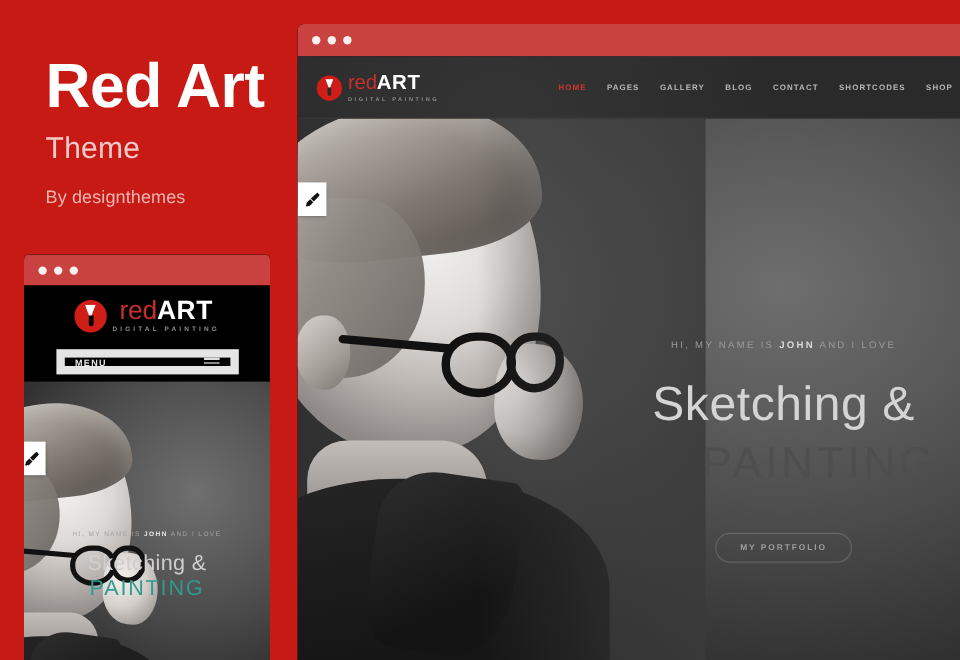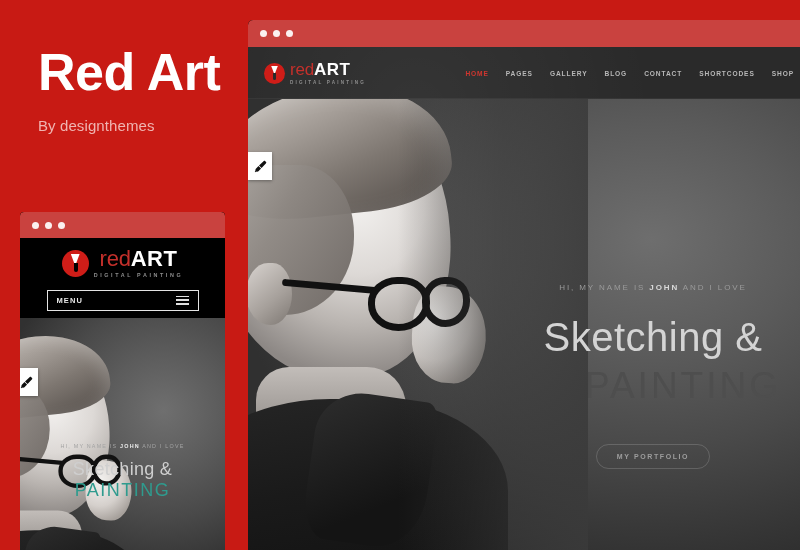--- a/index.html
+++ b/index.html
@@ -219,21 +219,21 @@
   .m-header { padding:10px 0 0; text-align:center; background:#000; position:relative; z-index:4; }
   .m-logo { display:inline-flex; align-items:center; gap:5px; }
   .m-logo .logo-mark { width:27px; height:27px; }
   .m-logo .logo-mark::before{ left:9px; top:4px; width:9px; height:12px; }
   .m-logo .logo-mark::after{ left:12px; top:13px; width:4px; height:9px; background:#000; }
   .m-logo .logo-word { font-size:22px; }
   .m-logo .logo-tag { font-size:5.4px; letter-spacing:2.6px; }
 
   .m-menu {
     margin:9px auto 0; width:152px; height:21px;
-    border:1px solid #e5e5e5; display:flex; align-items:center;
+    border:7px solid #e5e5e5; display:flex; align-items:flex-start;
     justify-content:space-between; padding:0 9px; cursor:pointer;
   }
   .m-menu-label { font-size:7.5px; letter-spacing:1.1px; color:#e8e8e8; font-weight:bold; }
   .m-burger { width:13px; display:flex; flex-direction:column; gap:2px; }
   .m-burger span { display:block; height:1.8px; background:#e0e0e0; }
 
   .m-hero {
     position:absolute; left:0; top:80px; width:100%; height:232px; overflow:hidden;
     background:
       radial-gradient(ellipse 80% 70% at 70% 40%, #6f6f6f 0%, #5c5c5c 35%, #4a4a4a 65%, #3a3a3a 88%, #313131 100%);
@@ -246,20 +246,21 @@
   .m-l1 { margin-top:11px; font-size:18px; font-weight:300; color:#cfcfcf; line-height:1; letter-spacing:.3px; }
   .m-l2 { margin-top:3px; font-size:18px; font-weight:300; color:#2f9b8e; line-height:1; letter-spacing:1.5px; }
 </style>
 </head>
 <body>
 
 <div class="stage">
 
   <div class="promo">
     <div class="promo-title">Red Art</div>
+    <div class="promo-sub">Theme</div>
     <div class="promo-by">By designthemes</div>
   </div>
 
   <div class="desktop">
 
     <div class="winbar">
       <span class="dot"></span>
       <span class="dot"></span>
       <span class="dot"></span>
     </div>

